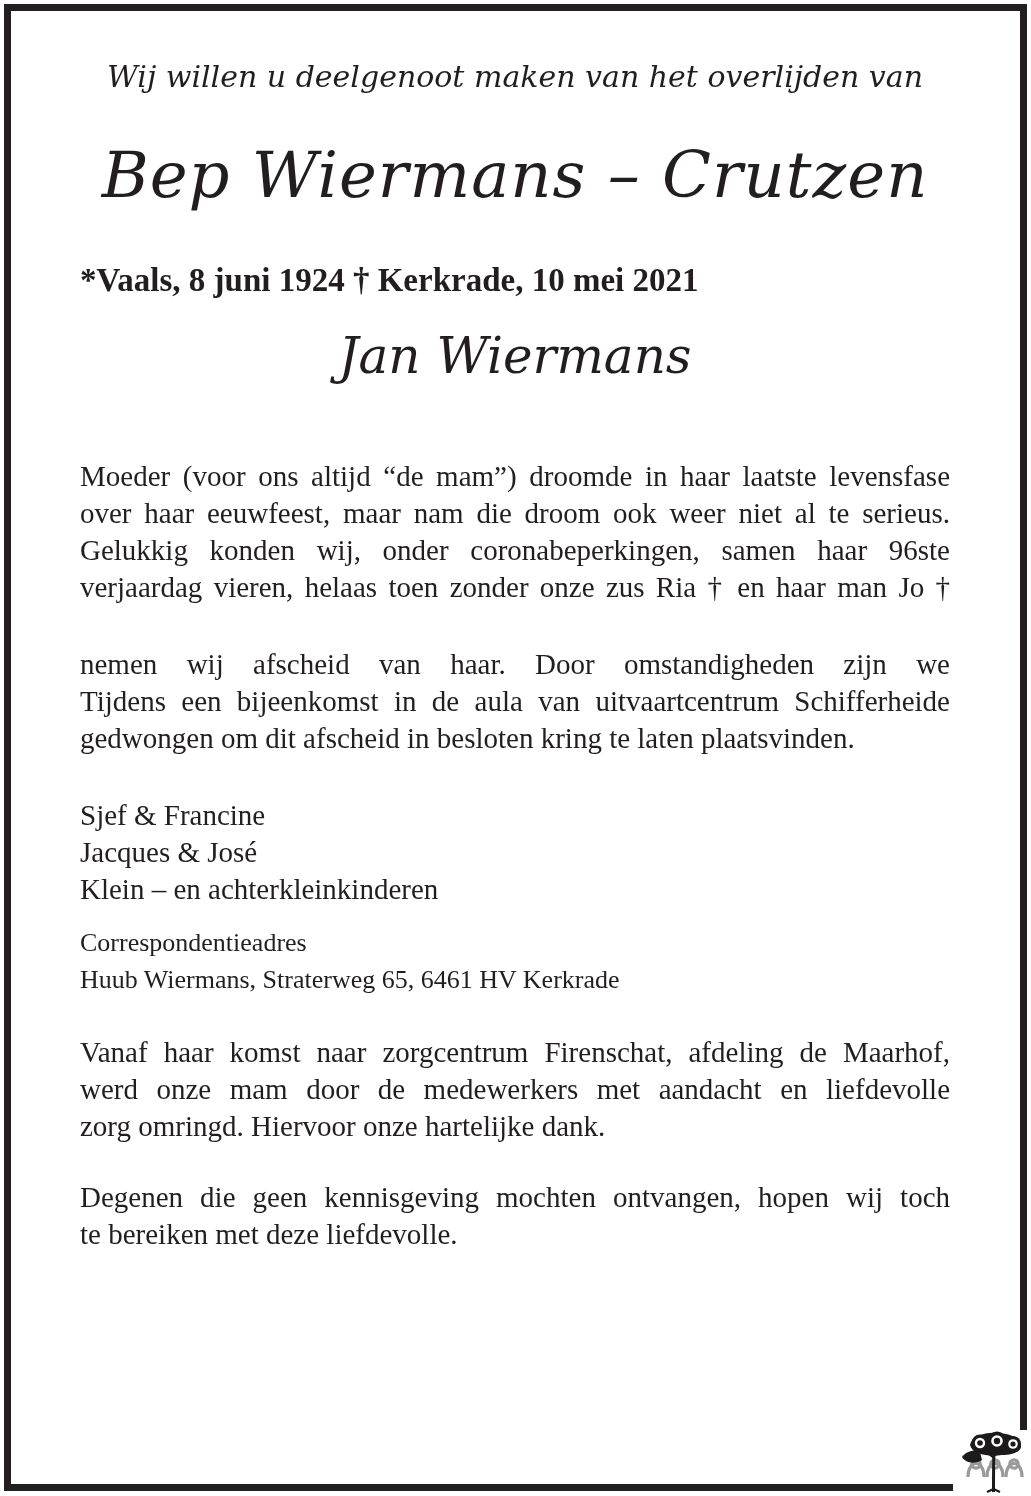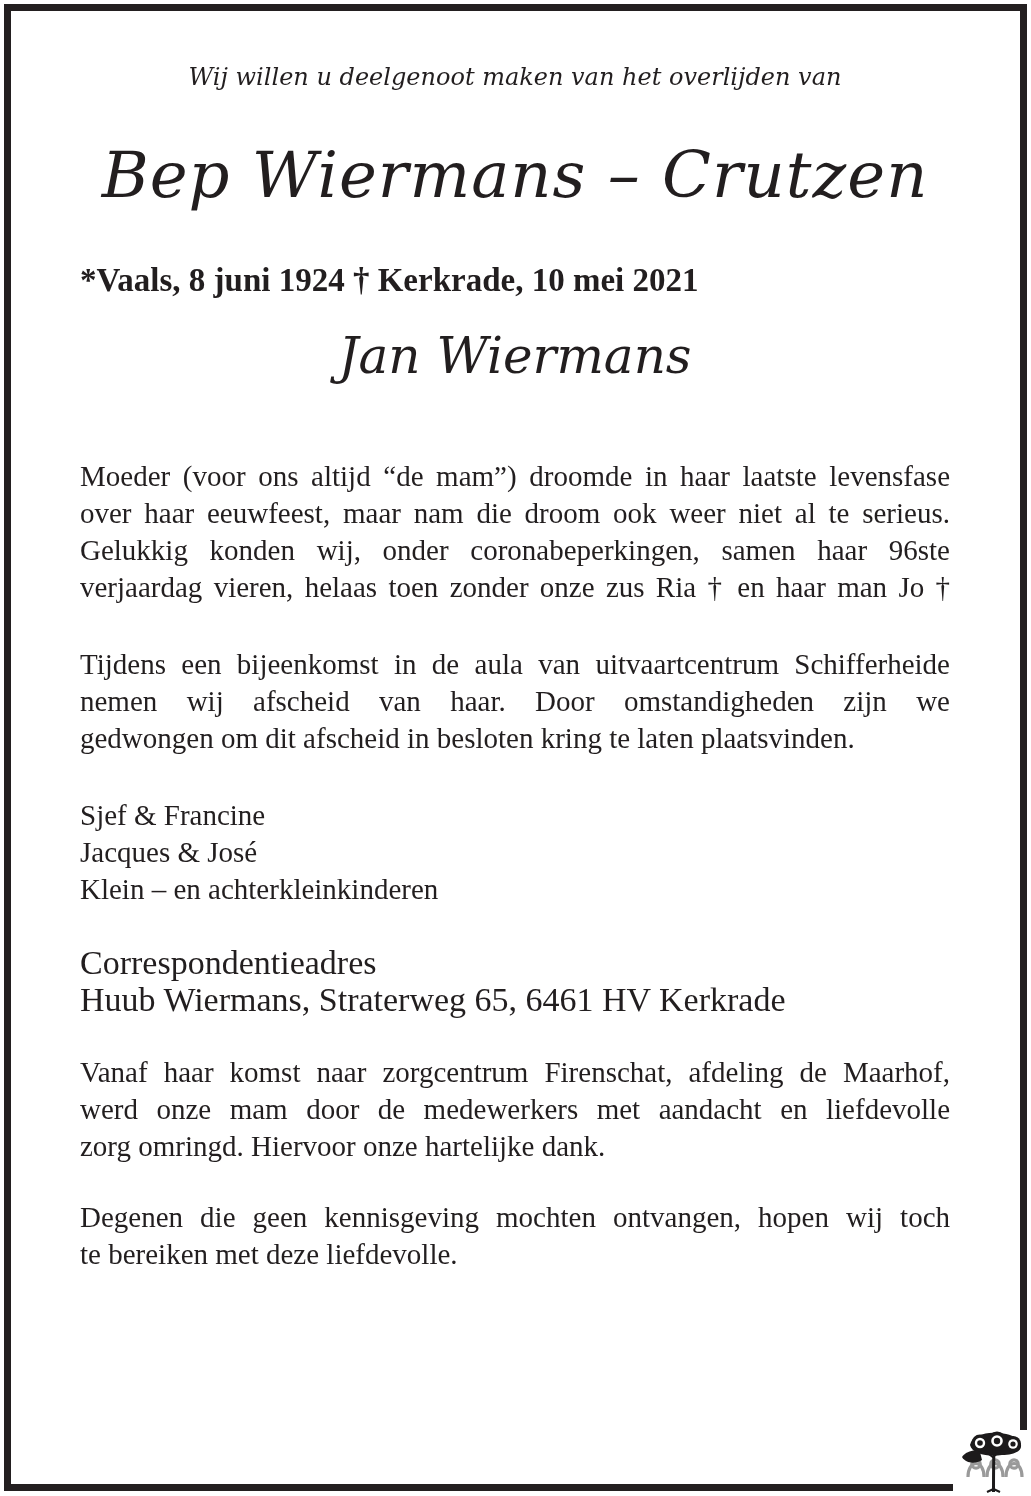--- a/index.html
+++ b/index.html
@@ -23,21 +23,21 @@
     position: absolute;
     left: 80px;
     right: 81px;
     top: 0;
   }
   .intro {
     margin-top: 58px;
     text-align: center;
     font-family: "DejaVu Serif", serif;
     font-style: italic;
-    font-size: 24px;
+    font-size: 30px;
     line-height: 38px;
   }
   .deceased {
     margin-top: 38px;
     text-align: center;
     font-family: "DejaVu Serif", serif;
     font-style: italic;
     font-size: 64px;
     line-height: 82px;
     letter-spacing: 1px;
@@ -63,21 +63,21 @@
     font-style: italic;
     font-size: 50px;
     line-height: 64px;
   }
   .para { font-size: 29px; line-height: 37px; }
   .para .line { text-align: justify; text-align-last: justify; }
   .para .line-last { text-align: justify; text-align-last: left; }
   .p-memories   { margin-top: 70px; }
   .p-farewell   { margin-top: 40px; }
   .family       { margin-top: 40px; font-size: 29px; line-height: 37px; }
-  .corr         { margin-top: 36px; font-size: 34px; line-height: 37px; }
+  .corr         { margin-top: 16px; font-size: 26px; line-height: 37px; }
   .p-care       { margin-top: 36px; }
   .p-notice     { margin-top: 34px; }
   .tree-logo {
     position: absolute;
     left: 956px;
     top: 1431px;
     width: 72px;
     height: 62px;
   }
 </style>
@@ -103,22 +103,22 @@
     <div class="spouse">Jan Wiermans</div>
 
     <div class="para p-memories">
       <div class="line">Moeder (voor ons altijd “de mam”) droomde in haar laatste levensfase</div>
       <div class="line">over haar eeuwfeest, maar nam die droom ook weer niet al te serieus.</div>
       <div class="line">Gelukkig konden wij, onder coronabeperkingen, samen haar 96ste</div>
       <div class="line">verjaardag vieren, helaas toen zonder onze zus Ria † en haar man Jo †</div>
     </div>
 
     <div class="para p-farewell">
+      <div class="line">nemen wij afscheid van haar. Door omstandigheden zijn we</div>
       <div class="line">Tijdens een bijeenkomst in de aula van uitvaartcentrum Schifferheide</div>
-      <div class="line">nemen wij afscheid van haar. Door omstandigheden zijn we</div>
       <div class="line-last">gedwongen om dit afscheid in besloten kring te laten plaatsvinden.</div>
     </div>
 
     <div class="family">
       <div>Sjef &amp; Francine</div>
       <div>Jacques &amp; José</div>
       <div>Klein – en achterkleinkinderen</div>
     </div>
 
     <div class="corr">

